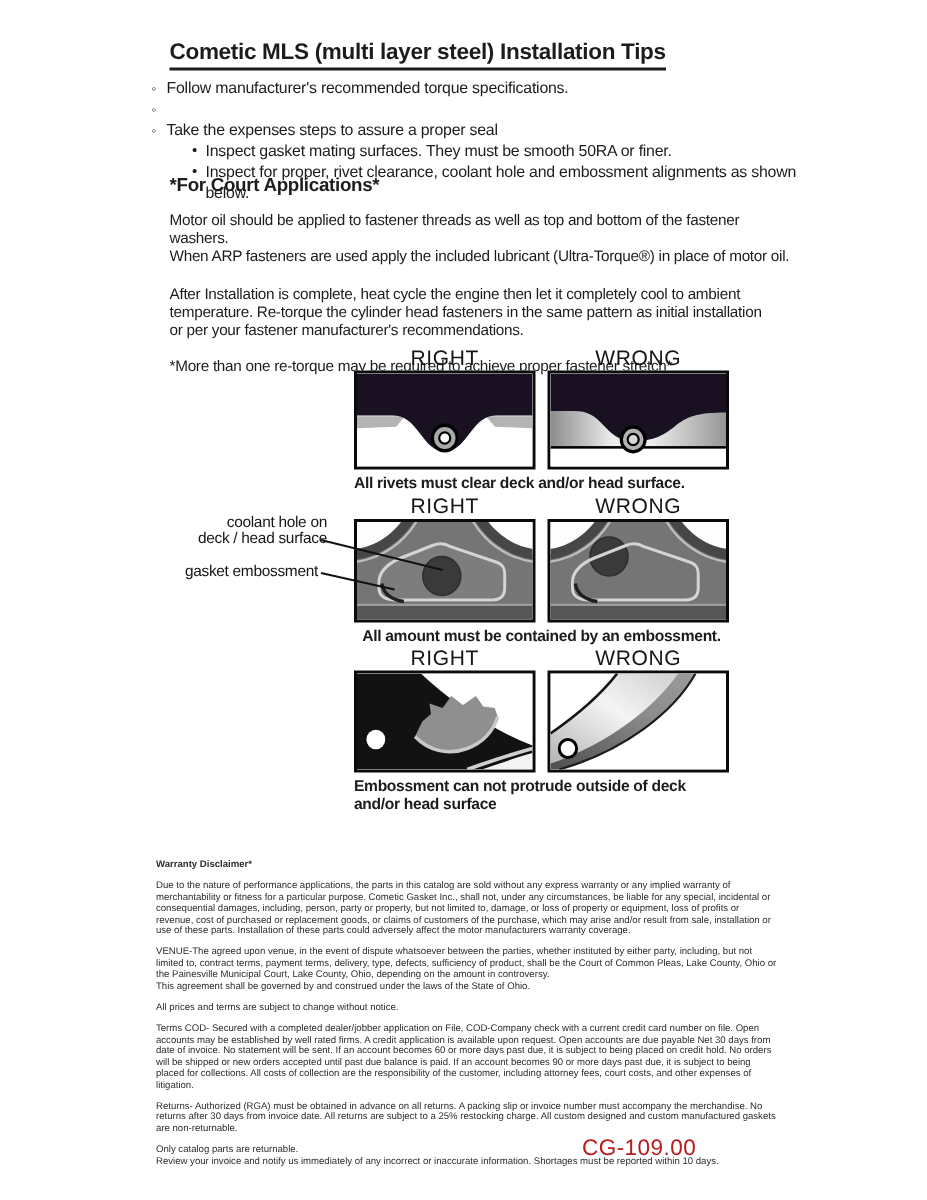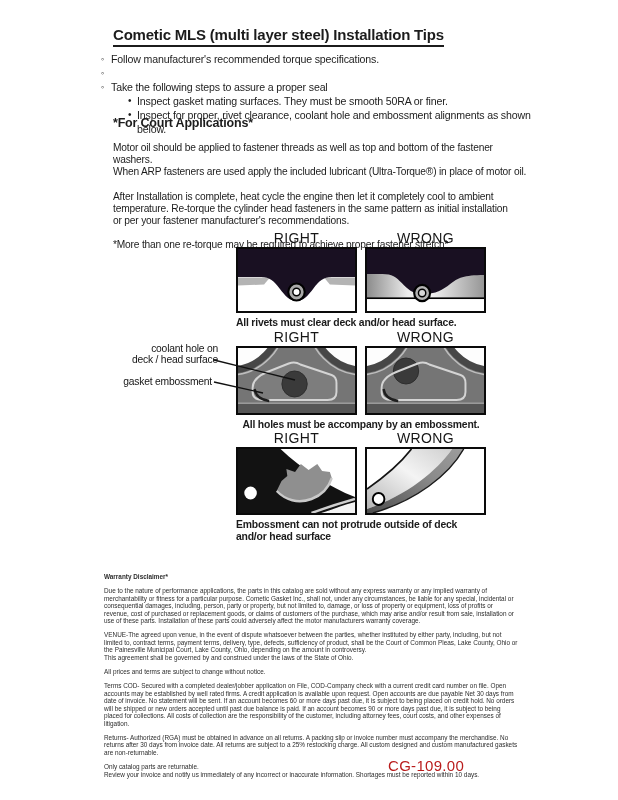--- a/index.html
+++ b/index.html
@@ -47,21 +47,21 @@
     <div class="tips">
       <div class="tip-row">
         <span class="b">◦</span>
         <span>Follow manufacturer's recommended torque specifications.</span>
       </div>
       <div class="tip-row">
         <span class="b">◦</span>
       </div>
       <div class="tip-row">
         <span class="b">◦</span>
-        <span>Take the following steps to assure a proper seal</span>
+        <span>Take the expenses steps to assure a proper seal</span>
       </div>
       <div class="tip-row tip-sub">
         <span class="b">•</span>
         <span>Inspect gasket mating surfaces.  They must be smooth 50RA or finer.</span>
       </div>
       <div class="tip-row tip-sub">
         <span class="b">•</span>
         <span>Inspect for proper, rivet clearance, coolant hole and embossment alignments as shown below.</span>
       </div>
     </div>
@@ -144,21 +144,21 @@
           <circle cx="128" cy="-30" r="57" fill="none" stroke="#bdbdbd" stroke-width="1.6"></circle>
           <circle cx="128" cy="-30" r="52" fill="#fdfdfd" stroke="#474747" stroke-width="7"></circle>
           <rect x="0" y="54.5" width="120" height="1.4" fill="#9f9f9f"></rect>
           <rect x="0" y="56" width="120" height="9" fill="#565656"></rect>
           <circle cx="40" cy="23" r="13" fill="#3a3a3a" stroke="#2e2e2e" stroke-width="1"></circle>
           <path d="M15,40 C15,34 20,28 30,24 L52,15.5 C56,14 60,14 64,16.5 L96,27 C100,28.5 101,31 101,35 L101,44 C101,49 98,52 92,52 L26,52 C19,52 15,49 15,44 Z" fill="none" stroke="#d4d4d4" stroke-width="2"></path>
           <path d="M17,41 C18,48 24,52 32,53" fill="none" stroke="#1f1f1f" stroke-width="2.4"></path>
         </svg>
       </div>
     </div>
-    <div class="caption center">All holes must be accompany by an embossment.</div>
+    <div class="caption center">All amount must be contained by an embossment.</div>
   </div>
 
   <div class="side-label" style="right:400px;top:343px;">coolant hole on
 deck / head surface</div>
   <div class="side-label" style="right:406px;top:376px;">gasket embossment</div>
   <svg class="abs leader" style="left:0;top:0;" width="618" height="800">
     <line x1="214" y1="360" x2="295" y2="380" stroke="#111111" stroke-width="1.3"></line>
     <line x1="214" y1="382" x2="263" y2="393" stroke="#111111" stroke-width="1.3"></line>
   </svg>
 

